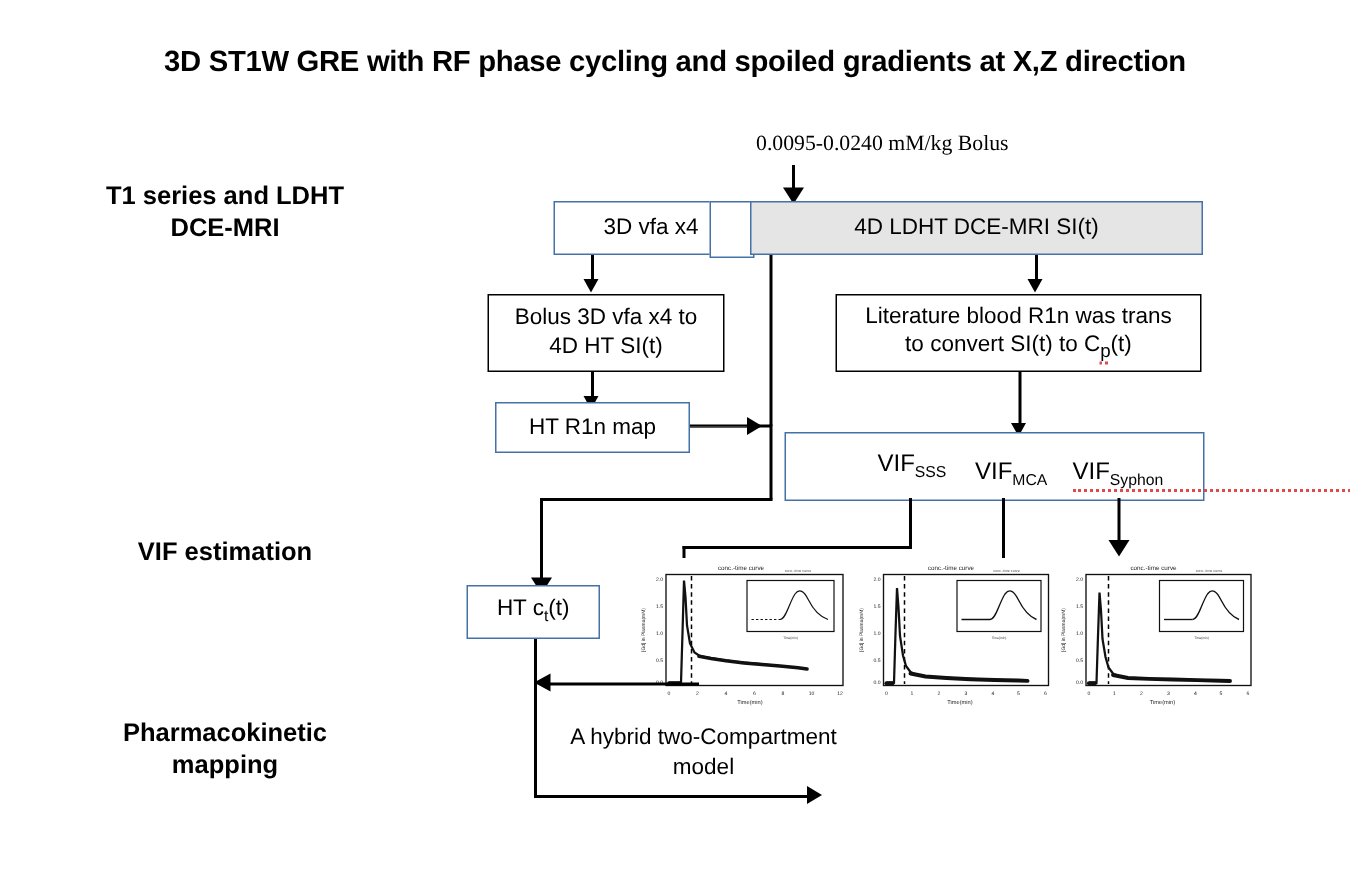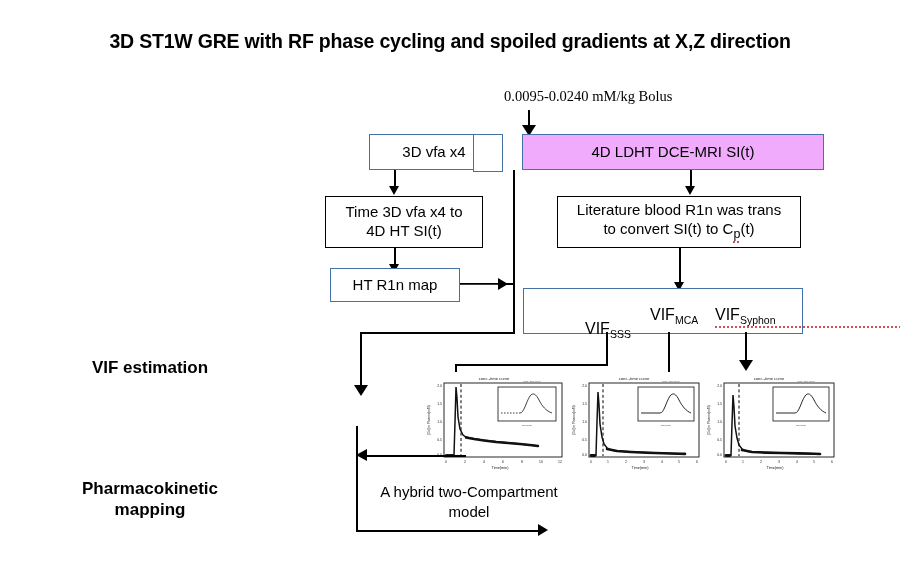--- a/index.html
+++ b/index.html
@@ -36,22 +36,21 @@
     display:flex;align-items:center;justify-content:center;
     text-align:center;
     font-size:15px;
     line-height:1.25;
     padding:2px 6px;
   }
   .box-blue{border:1.3px solid #4472a8;}
   .box-black{border:1.3px solid #000000;}
   .box-green{
     border:1.3px solid #4472a8;
-    background:#f0abfc;
-    margin-left:22px;
+    background:#e5e5e5;
   }
   .box-white-stub{border:1.3px solid #4472a8;background:#ffffff;}
 
   
   .ln-v{background:#000;width:1.6px;}
   .ln-h{background:#000;height:1.6px;}
   .ln-h-gray{background:#3a3a3a;height:1.4px;}
   .arrow-down{
     width:0;height:0;
     border-left:7px solid transparent;
@@ -115,20 +114,24 @@
   }
   .thumb svg{display:block;}
 </style>
 </head>
 <body>
 
 <div class="canvas">
 
   <div class="abs" id="title">3D ST1W GRE with RF phase cycling and spoiled gradients at X,Z direction</div>
 
+  <div class="abs stage-label" style="top:120px;">
+    <div>T1 series and LDHT</div>
+    <div>DCE-MRI</div>
+  </div>
 
 
   <div class="abs stage-label" style="top:478px;">
     <div>Pharmacokinetic</div>
     <div>mapping</div>
   </div>
 
   <div class="abs stage-label" style="top:357px;">
     <div>VIF estimation</div>
   </div>
@@ -146,21 +149,21 @@
   <div class="abs arrow-down-sm" style="left:389px;top:186px;"></div>
 
   <div class="abs ln-v" style="left:690px;top:170px;height:18px;"></div>
   <div class="abs arrow-down-sm" style="left:685px;top:186px;"></div>
 
   <div class="abs ln-v" style="left:513px;top:170px;height:114px;"></div>
   <div class="abs ln-h" style="left:394px;top:283px;width:120px;"></div>
 
   <div class="abs box box-black" style="left:325px;top:196px;width:158px;height:52px;">
     <div>
-      <span>Time 3D vfa x4 to</span><br>
+      <span>Bolus 3D vfa x4 to</span><br>
       <span>4D HT SI(t)</span>
     </div>
   </div>
 
   <div class="abs box box-black" style="left:557px;top:196px;width:244px;height:52px;">
     <div>
       <span>Literature blood R1n was trans</span><br>
       <span><span>to convert SI(t) to C</span><sub class="sub-red">p</sub><span>(t)</span></span>
     </div>
   </div>
@@ -171,21 +174,21 @@
   <div class="abs ln-v" style="left:679px;top:248px;height:36px;"></div>
   <div class="abs arrow-down-sm" style="left:674px;top:282px;"></div>
 
   <div class="abs box box-blue" style="left:330px;top:268px;width:130px;height:34px;">HT R1n map</div>
 
   <div class="abs ln-h-gray" style="left:460px;top:284px;width:40px;"></div>
   <div class="abs arrow-right" style="left:498px;top:278px;"></div>
 
   <div class="abs box-blue" style="left:523px;top:288px;width:278px;height:44px;background:#fff;"></div>
 
-  <div class="vif" style="left:585px;top:320px;"><span>VIF</span><sub>SSS</sub></div>
+  <div class="vif" style="left:585px;top:301px;"><span>VIF</span><sub>SSS</sub></div>
 
   <div class="vif" style="left:650px;top:306px;"><span>VIF</span><sub>MCA</sub></div>
 
   <div class="vif sub-red" style="left:715px;top:306px;"><span>VIF</span><sub>Syphon</sub></div>
 
   <div class="abs ln-h" style="left:360px;top:332px;width:155px;"></div>
   <div class="abs ln-v" style="left:513px;top:283px;height:50px;"></div>
   <div class="abs ln-v" style="left:360px;top:332px;height:55px;"></div>
   <div class="abs arrow-down" style="left:354px;top:385px;"></div>
 
@@ -290,20 +293,23 @@
       <polyline fill="none" stroke="#111" stroke-width="1.5" points="26,83 29,83 31,83 32,52 33,23 34,35 35,54 37,66 39,73 42,77 46,79 52,80 60,80.3 70,80.7 82,81 95,81.3 108,81.6 118,81.9"></polyline>
       <polyline fill="none" stroke="#111" stroke-width="2.8" stroke-linecap="round" points="26,83.5 30,83.5"></polyline>
       <polyline fill="none" stroke="#111" stroke-width="2.6" stroke-linecap="round" points="42,78 52,80 66,80.6 82,81 98,81.4 114,81.8 120,82"></polyline>
       <rect x="73" y="15" width="56" height="34" fill="#fff" stroke="#111" stroke-width="0.8"></rect>
       <polyline fill="none" stroke="#111" stroke-width="0.9" points="76,41 83,41 90,41 95,41"></polyline>
       <path d="M95,41 C99,41 101,30 105,24 C108,20 111,22 114,28 C117,34 121,39 126,41" fill="none" stroke="#111" stroke-width="0.9"></path>
       <text x="101" y="54" font-size="2.2" text-anchor="middle" fill="#333">Time(min)</text>
     </svg>
   </div>
 
+  <div class="abs box box-blue" style="left:311px;top:390px;width:89px;height:36px;">
+    <span><span>HT c</span><sub style="font-size:10.5px;">t</sub><span>(t)</span></span>
+  </div>
 
   <div class="abs ln-v" style="left:356px;top:426px;height:105px;"></div>
   <div class="abs ln-h" style="left:366px;top:455px;width:100px;"></div>
   <div class="abs arrow-left" style="left:356px;top:449px;"></div>
 
   <div class="abs ln-h" style="left:356px;top:530px;width:186px;"></div>
   <div class="abs arrow-right" style="left:538px;top:524px;"></div>
 
   <div class="abs" id="hybrid-text" style="left:374px;top:482px;">A hybrid  two-Compartment model</div>
 

